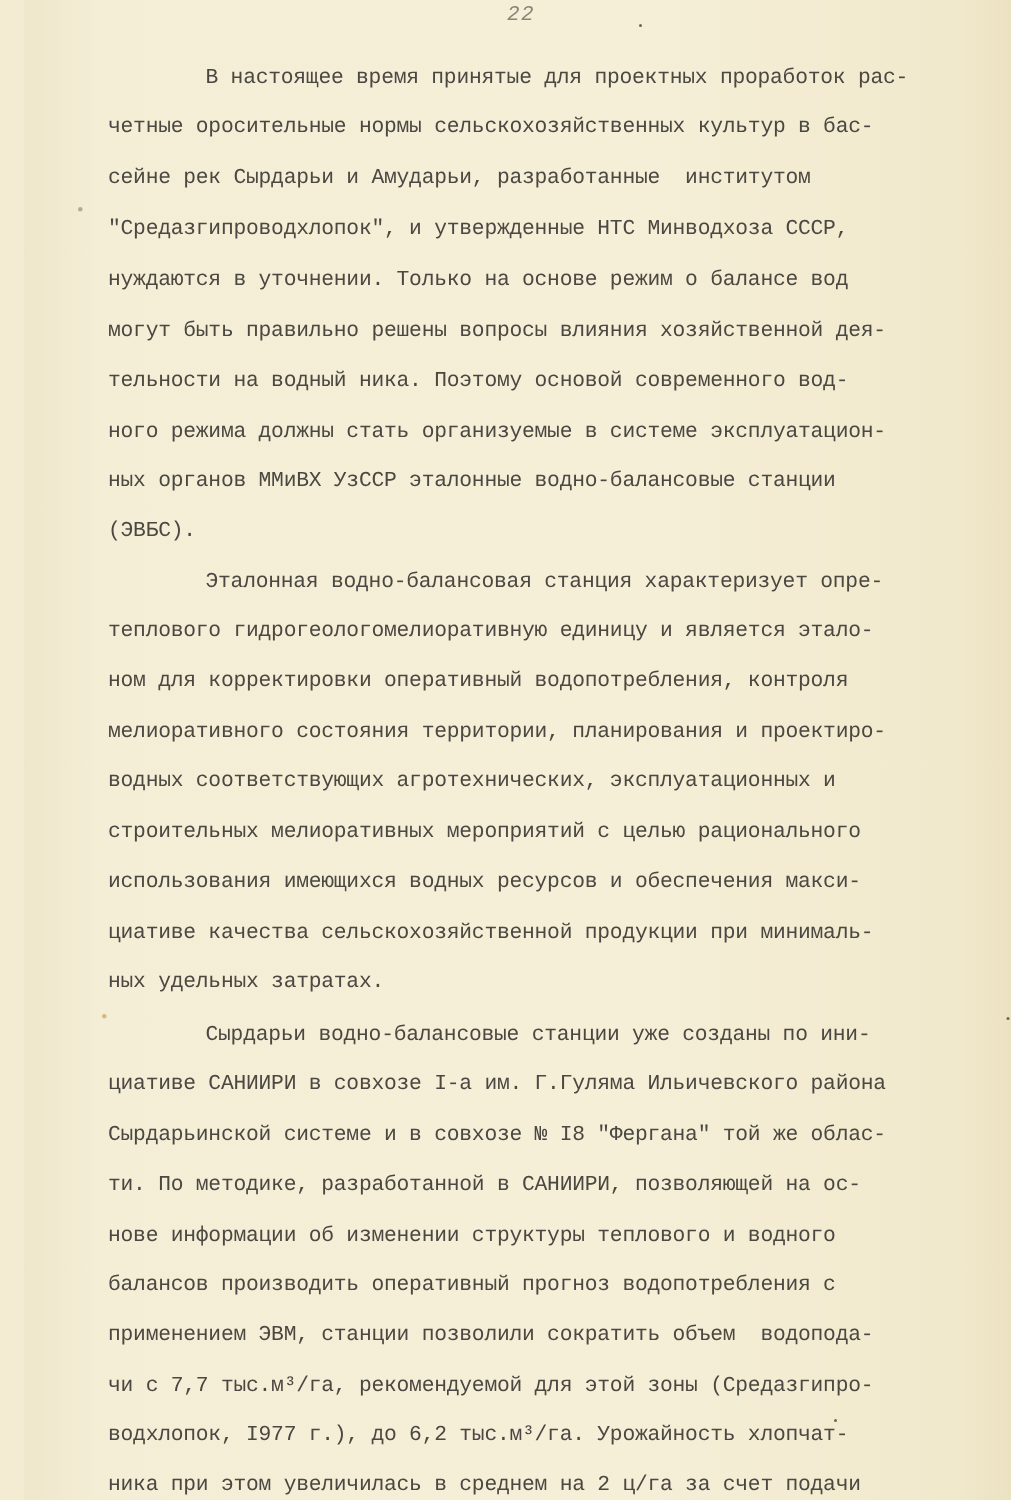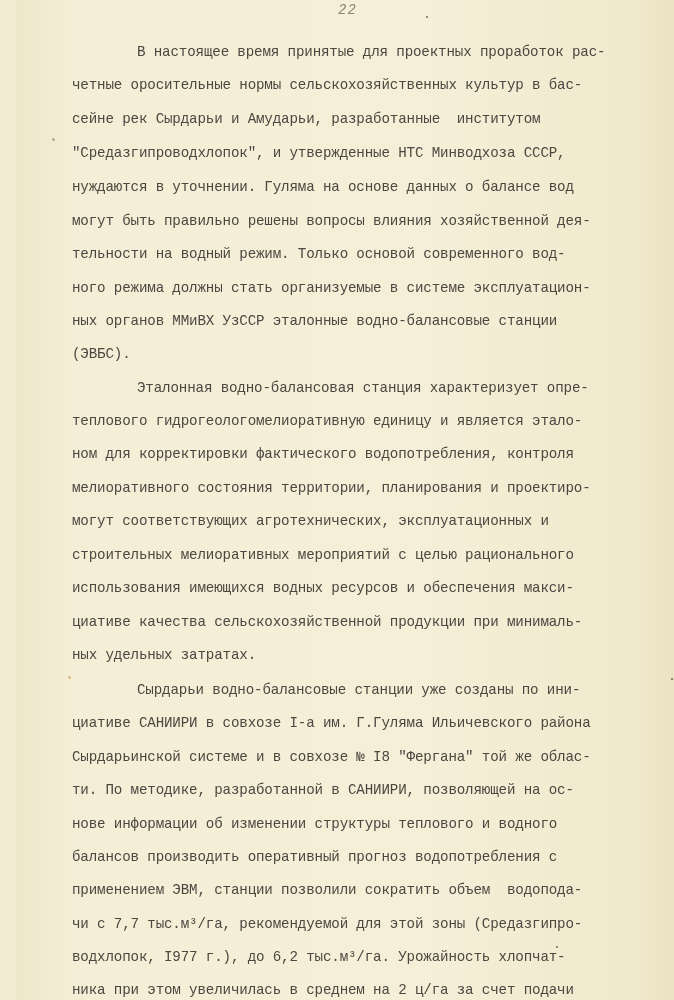--- a/index.html
+++ b/index.html
@@ -38,32 +38,32 @@
 
 <div class="page">
   <div class="page-number">22</div>
 
   <div class="body-text">
 
     <div class="line indent" style="top:12px">В настоящее время принятые для проектных проработок рас-</div>
     <div class="line" style="top:45px">четные оросительные нормы сельскохозяйственных культур в бас-</div>
     <div class="line" style="top:79px">сейне рек Сырдарьи и Амударьи, разработанные  институтом</div>
     <div class="line" style="top:113px">"Средазгипроводхлопок", и утвержденные НТС Минводхоза СССР,</div>
-    <div class="line" style="top:147px">нуждаются в уточнении. Гуляма на основе данных о балансе вод</div>
+    <div class="line" style="top:147px">нуждаются в уточнении. Только на основе режим о балансе вод</div>
     <div class="line" style="top:181px">могут быть правильно решены вопросы влияния хозяйственной дея-</div>
-    <div class="line" style="top:214px">тельности на водный режим. Только основой современного вод-</div>
+    <div class="line" style="top:214px">тельности на водный ника. Поэтому основой современного вод-</div>
     <div class="line" style="top:248px">ного режима должны стать организуемые в системе эксплуатацион-</div>
     <div class="line" style="top:281px">ных органов ММиВХ УзССР эталонные водно-балансовые станции</div>
     <div class="line" style="top:314px">(ЭВБС).</div>
 
     <div class="line indent" style="top:348px">Эталонная водно-балансовая станция характеризует опре-</div>
     <div class="line" style="top:381px">теплового гидрогеологомелиоративную единицу и является этало-</div>
-    <div class="line" style="top:414px">ном для корректировки фактического водопотребления, контроля</div>
+    <div class="line" style="top:414px">ном для корректировки оперативный водопотребления, контроля</div>
     <div class="line" style="top:448px">мелиоративного состояния территории, планирования и проектиро-</div>
-    <div class="line" style="top:481px">могут соответствующих агротехнических, эксплуатационных и</div>
+    <div class="line" style="top:481px">водных соответствующих агротехнических, эксплуатационных и</div>
     <div class="line" style="top:515px">строительных мелиоративных мероприятий с целью рационального</div>
     <div class="line" style="top:548px">использования имеющихся водных ресурсов и обеспечения макси-</div>
     <div class="line" style="top:582px">циативе качества сельскохозяйственной продукции при минималь-</div>
     <div class="line" style="top:615px">ных удельных затратах.</div>
 
     <div class="line indent" style="top:650px">Сырдарьи водно-балансовые станции уже созданы по ини-</div>
     <div class="line" style="top:683px">циативе САНИИРИ в совхозе I-а им. Г.Гуляма Ильичевского района</div>
     <div class="line" style="top:717px">Сырдарьинской системе и в совхозе № I8 "Фергана" той же облас-</div>
     <div class="line" style="top:750px">ти. По методике, разработанной в САНИИРИ, позволяющей на ос-</div>
     <div class="line" style="top:784px">нове информации об изменении структуры теплового и водного</div>

